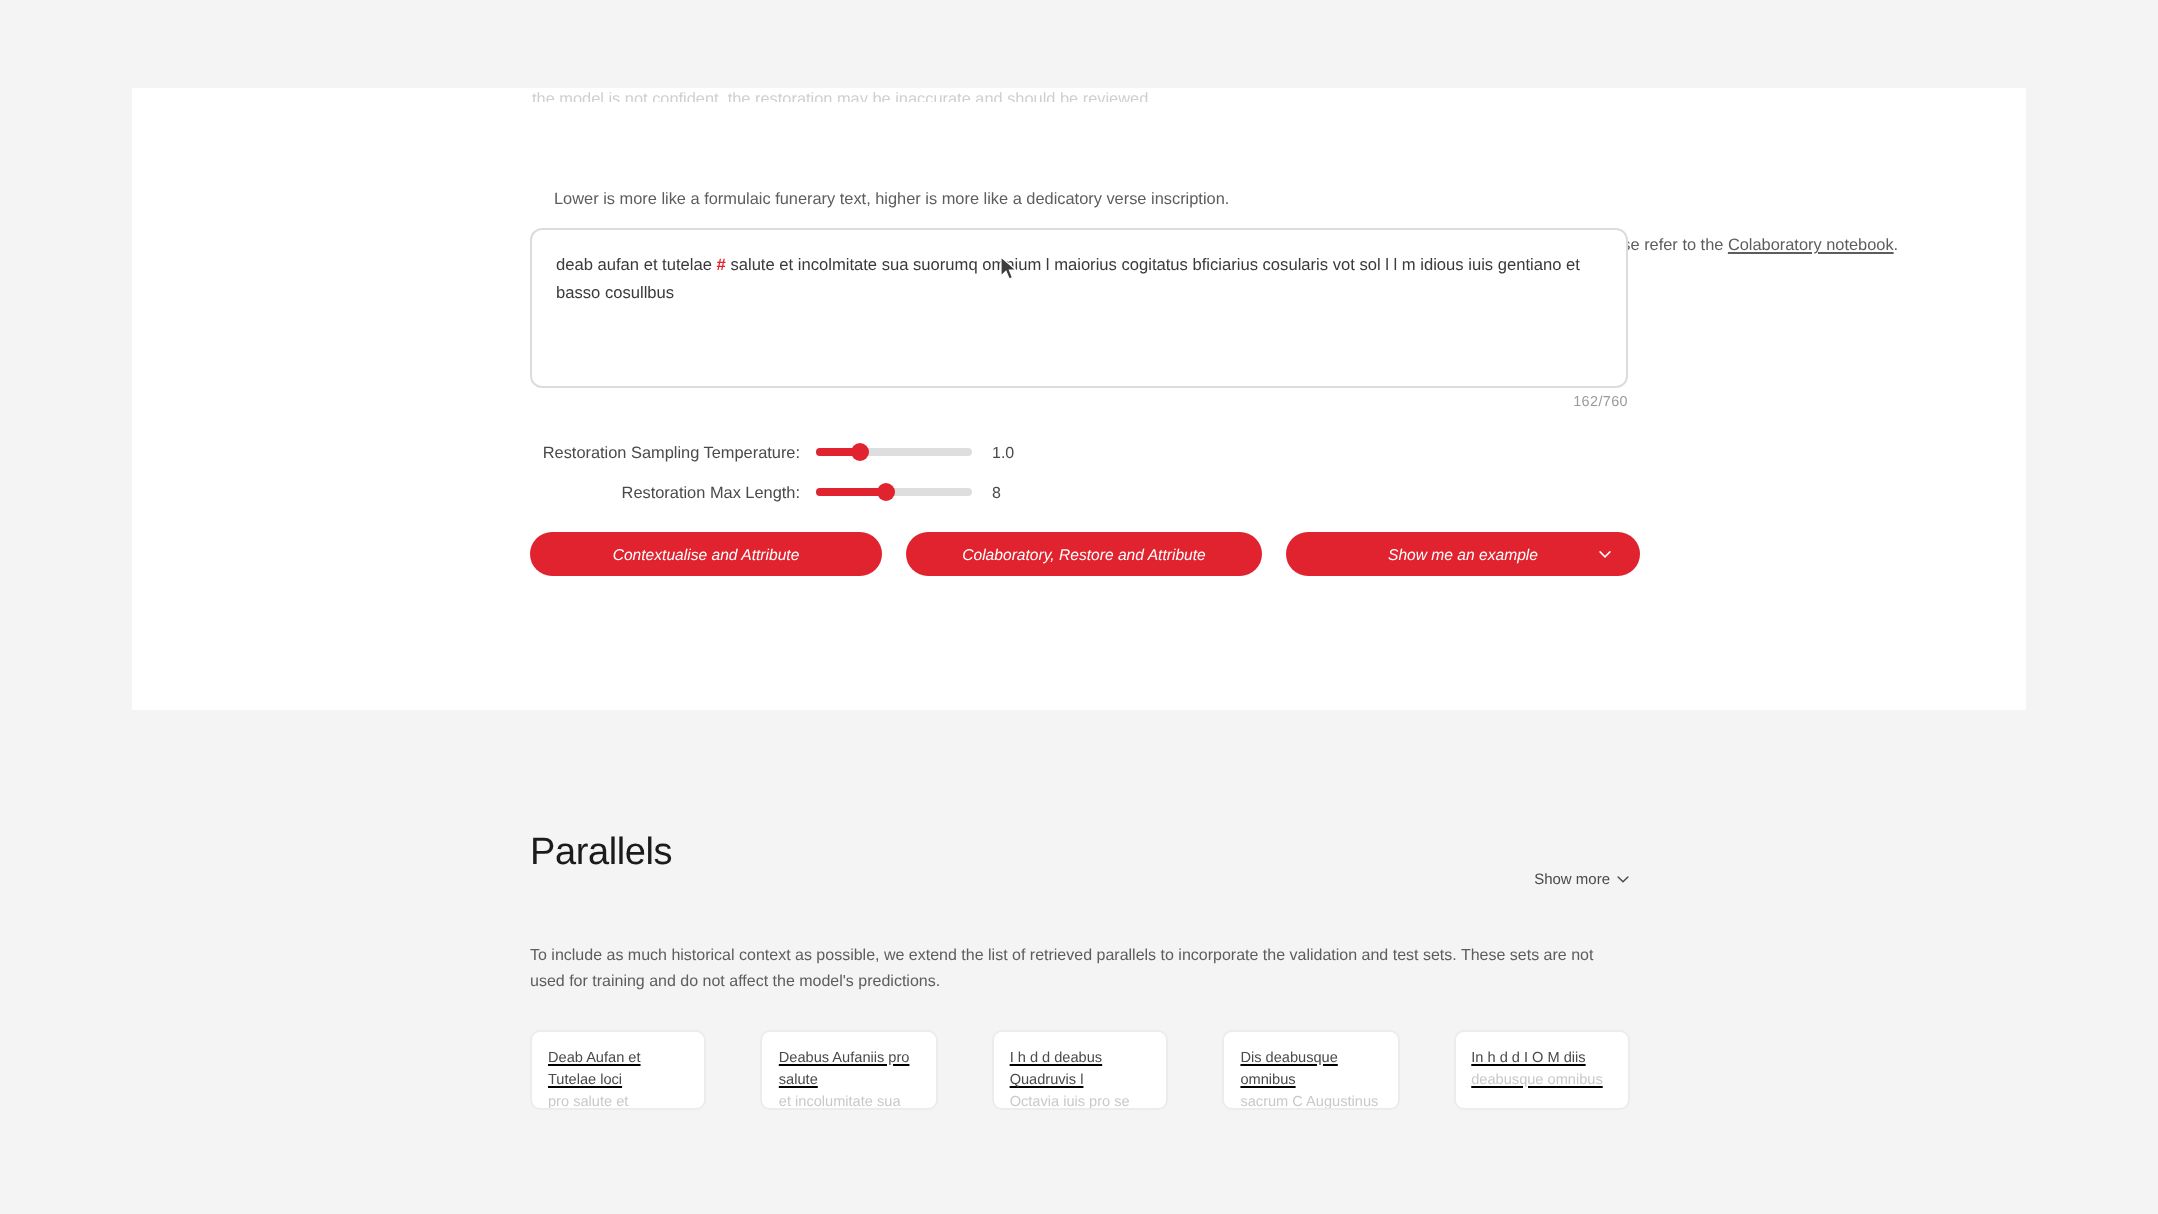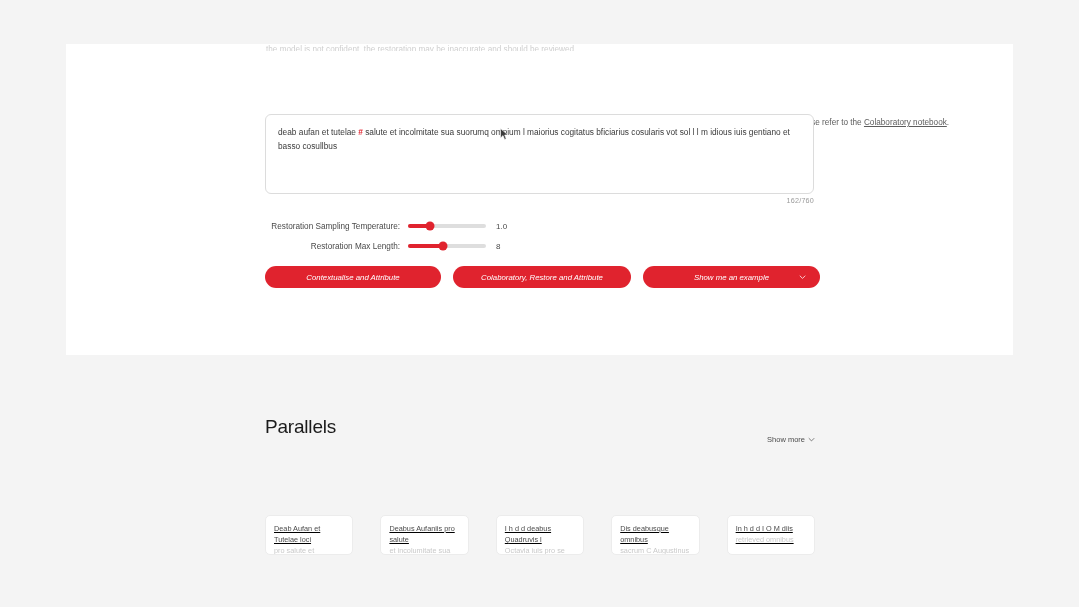--- a/index.html
+++ b/index.html
@@ -127,20 +127,21 @@
 </head>
 <body>
 
 <div class="page">
 
   <div class="white-card">
     <div class="card-inner">
 
       <div class="ghost-line">the model is not confident, the restoration may be inaccurate and should be reviewed.</div>
 
+      <div class="note-line">Lower is more like a formulaic funerary text, higher is more like a dedicatory verse inscription.</div>
 
       <div class="bullet-block">
         <span class="dot"></span>
         <span class="btext"><span>There is no need to resolve Latin abbreviations. To restore longer sequences, input inscription images, or inspect more restoration hypotheses, please refer to the </span><a class="link">Colaboratory notebook</a><span>.</span></span>
       </div>
 
       <div class="textarea"><span>deab aufan et tutelae </span><span class="ta-hash">#</span><span> salute et incolmitate sua suorumq omnium l maiorius cogitatus bficiarius cosularis vot sol l l m idious iuis gentiano et basso cosullbus</span></div>
 
       <div class="counter">162/760</div>
 
@@ -184,38 +185,39 @@
     <div class="p-head">
       <h2 class="p-title">Parallels</h2>
       <div class="show-more">
         <span>Show more</span>
         <svg width="7" height="7" viewBox="0 0 10 10">
           <path d="M1.5 3.5 L5 7 L8.5 3.5" stroke="#4a4a4a" stroke-width="1" fill="none" stroke-linecap="round"></path>
         </svg>
       </div>
     </div>
 
+    <div class="p-desc">To include as much historical context as possible, we extend the list of retrieved parallels to incorporate the validation and test sets. These sets are not used for training and do not affect the model's predictions.</div>
 
     <div class="p-cards">
       <div class="p-card">
         <div>Deab Aufan et Tutelae loci</div>
         <div class="l2">pro salute et incolmitate</div>
       </div>
       <div class="p-card">
         <div>Deabus Aufaniis pro salute</div>
         <div class="l2">et incolumitate sua</div>
       </div>
       <div class="p-card">
         <div>I h d d deabus Quadruvis l</div>
         <div class="l2">Octavia iuis pro se omni</div>
       </div>
       <div class="p-card">
         <div>Dis deabusque omnibus</div>
         <div class="l2">sacrum C Augustinus</div>
       </div>
       <div class="p-card">
         <div>In h d d I O M diis</div>
-        <div class="l2">retrieved omnibus</div>
+        <div class="l2">deabusque omnibus</div>
       </div>
     </div>
   </div>
 
 </div>
 
 </body></html>

